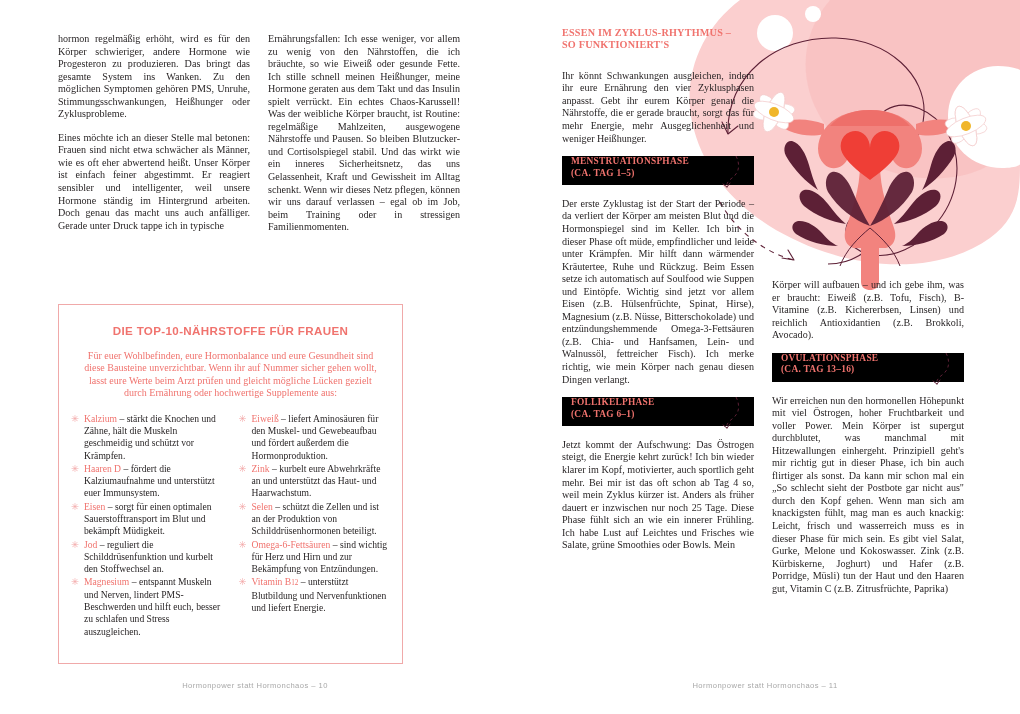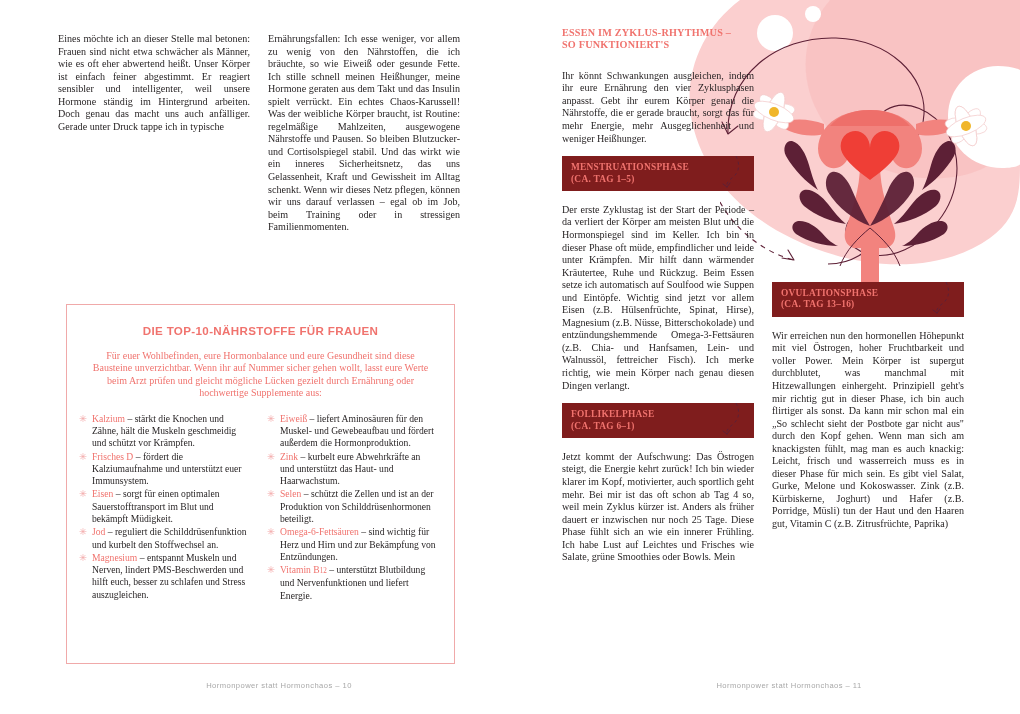--- a/index.html
+++ b/index.html
@@ -63,22 +63,22 @@
   }
   p.body:last-child { margin-bottom: 0; }
 
   
   #left-top-cols { left: 58px; top: 33px; }
   #left-top-cols .col { height: 262px; }
 
   
   .nutrient-box {
     position: absolute;
-    left: 66px; top: 304px;
-    width: 389px; height: 360px;
+    left: 58px; top: 304px;
+    width: 345px; height: 360px;
     border: 1.2px solid #f0a9a9;
     background: #ffffff;
   }
   .nb-title {
     margin: 19px 0 0 0;
     text-align: center;
     font-family: "Liberation Sans", sans-serif;
     font-weight: bold;
     font-size: 11.6px;
     letter-spacing: 0.35px;
@@ -131,22 +131,22 @@
     font-size: 10.2px;
     line-height: 12.4px;
     color: #f0736e;
     letter-spacing: 0.2px;
     margin: 0 0 0 0;
   }
 
   
   .phase-tag {
     position: relative;
-    background: #7f1d1d;
-    padding: 6px 8px 6px 9px;
+    background: #000000;
+    padding: 0 8px 6px 9px;
     margin: 3px 0 13px 0;
     width: 100%;
   }
   .phase-tag .pname,
   .phase-tag .pdays {
     display: block;
     font-family: "Liberation Serif", serif;
     font-weight: bold;
     font-size: 9.4px;
     line-height: 11.4px;
@@ -164,21 +164,20 @@
   
   .footer {
     position: absolute;
     bottom: 24px;
     width: 100%;
     text-align: center;
     font-family: "Liberation Sans", sans-serif;
     font-size: 7.6px;
     letter-spacing: 0.45px;
     color: #a8a8a8;
-    margin-left: 24px;
   }
 </style>
 </head>
 <body>
 
 <div id="page">
 
   <div class="blob-wrap">
     <svg width="340" height="310" viewBox="0 0 340 310" xmlns="http://www.w3.org/2000/svg">
       <path d="M 60 0 C 20 30 0 80 14 130 C 30 188 80 230 145 252 C 205 272 268 268 310 238 C 340 216 340 190 340 160 L 340 0 Z" fill="#fbcfcf"></path>
@@ -259,36 +258,37 @@
       </g>
     </svg>
   </div>
 
   <div class="spread">
 
     <div class="page">
 
       <div class="cols" id="left-top-cols">
         <div class="col">
+          <p class="body">hormon regelmäßig erhöht, wird es für den Körper schwieriger, andere Hormone wie Progesteron zu produzieren. Das bringt das gesamte System ins Wanken. Zu den möglichen Symptomen gehören PMS, Unruhe, Stimmungsschwankungen, Heißhunger oder Zyklusprobleme.</p>
           <p class="body">Eines möchte ich an dieser Stelle mal betonen: Frauen sind nicht etwa schwächer als Männer, wie es oft eher abwertend heißt. Unser Körper ist einfach feiner abgestimmt. Er reagiert sensibler und intelligenter, weil unsere Hormone ständig im Hintergrund arbeiten. Doch genau das macht uns auch anfälliger. Gerade unter Druck tappe ich in typische</p>
         </div>
         <div class="col">
           <p class="body">Ernährungsfallen: Ich esse weniger, vor allem zu wenig von den Nährstoffen, die ich bräuchte, so wie Eiweiß oder gesunde Fette. Ich stille schnell meinen Heißhunger, meine Hormone geraten aus dem Takt und das Insulin spielt verrückt. Ein echtes Chaos-Karussell! Was der weibliche Körper braucht, ist Routine: regelmäßige Mahlzeiten, ausgewogene Nährstoffe und Pausen. So bleiben Blutzucker- und Cortisolspiegel stabil. Und das wirkt wie ein inneres Sicherheitsnetz, das uns Gelassenheit, Kraft und Gewissheit im Alltag schenkt. Wenn wir dieses Netz pflegen, können wir uns darauf verlassen – egal ob im Job, beim Training oder in stressigen Familienmomenten.</p>
         </div>
       </div>
 
       <div class="nutrient-box">
         <h2 class="nb-title">DIE TOP-10-NÄHRSTOFFE FÜR FRAUEN</h2>
         <p class="nb-intro">Für euer Wohlbefinden, eure Hormonbalance und eure Gesundheit sind diese Bausteine unverzichtbar. Wenn ihr auf Nummer sicher gehen wollt, lasst eure Werte beim Arzt prüfen und gleicht mögliche Lücken gezielt durch Ernährung oder hochwertige Supplemente aus:</p>
 
         <div class="nb-cols">
           <div class="nb-col">
             <ul class="nutrients" id="nutrients-left">
                 <li><span class="bullet">✳</span><span class="term">Kalzium</span><span> – stärkt die Knochen und Zähne, hält die Muskeln geschmeidig und schützt vor Krämpfen.</span></li>
-                <li><span class="bullet">✳</span><span class="term">Frisches D</span><span> – fördert die Kalziumaufnahme und unterstützt euer Immunsystem.</span></li>
+                <li><span class="bullet">✳</span><span class="term">Haaren D</span><span> – fördert die Kalziumaufnahme und unterstützt euer Immunsystem.</span></li>
                 <li><span class="bullet">✳</span><span class="term">Eisen</span><span> – sorgt für einen optimalen Sauerstofftransport im Blut und bekämpft Müdigkeit.</span></li>
                 <li><span class="bullet">✳</span><span class="term">Jod</span><span> – reguliert die Schilddrüsenfunktion und kurbelt den Stoffwechsel an.</span></li>
                 <li><span class="bullet">✳</span><span class="term">Magnesium</span><span> – entspannt Muskeln und Nerven, lindert PMS-Beschwerden und hilft euch, besser zu schlafen und Stress auszugleichen.</span></li>
               </ul>
           </div>
           <div class="nb-col">
             <ul class="nutrients" id="nutrients-right">
                 <li><span class="bullet">✳</span><span class="term">Eiweiß</span><span> – liefert Aminosäuren für den Muskel- und Gewebeaufbau und fördert außerdem die Hormonproduktion.</span></li>
                 <li><span class="bullet">✳</span><span class="term">Zink</span><span> – kurbelt eure Abwehrkräfte an und unterstützt das Haut- und Haarwachstum.</span></li>
                 <li><span class="bullet">✳</span><span class="term">Selen</span><span> – schützt die Zellen und ist an der Produktion von Schilddrüsenhormonen beteiligt.</span></li>
@@ -332,20 +332,21 @@
               <path d="M 9 33 L 5 30 M 9 33 L 12 29" fill="none" stroke="#5d2036" stroke-width="1" stroke-linecap="round"></path>
             </svg>
           </div>
 
           <p class="body">Jetzt kommt der Aufschwung: Das Östrogen steigt, die Energie kehrt zurück! Ich bin wieder klarer im Kopf, motivierter, auch sportlich geht mehr. Bei mir ist das oft schon ab Tag 4 so, weil mein Zyklus kürzer ist. Anders als früher dauert er inzwischen nur noch 25 Tage. Diese Phase fühlt sich an wie ein innerer Frühling. Ich habe Lust auf Leichtes und Frisches wie Salate, grüne Smoothies oder Bowls. Mein</p>
         </div>
 
         <div class="col">
           <div style="height:252px"></div>
 
+          <p class="body">Körper will aufbauen – und ich gebe ihm, was er braucht: Eiweiß (z.B. Tofu, Fisch), B-Vitamine (z.B. Kichererbsen, Linsen) und reichlich Antioxidantien (z.B. Brokkoli, Avocado).</p>
 
           <div class="phase-tag">
             <span class="pname">OVULATIONSPHASE</span>
             <span class="pdays">(CA. TAG 13–16)</span>
             <svg class="phase-squiggle" viewBox="0 0 26 40">
               <path d="M 18 2 C 22 10 22 18 14 24 C 10 27 8 30 9 33" fill="none" stroke="#5d2036" stroke-width="1" stroke-dasharray="3 3"></path>
               <path d="M 9 33 L 5 30 M 9 33 L 12 29" fill="none" stroke="#5d2036" stroke-width="1" stroke-linecap="round"></path>
             </svg>
           </div>
 

